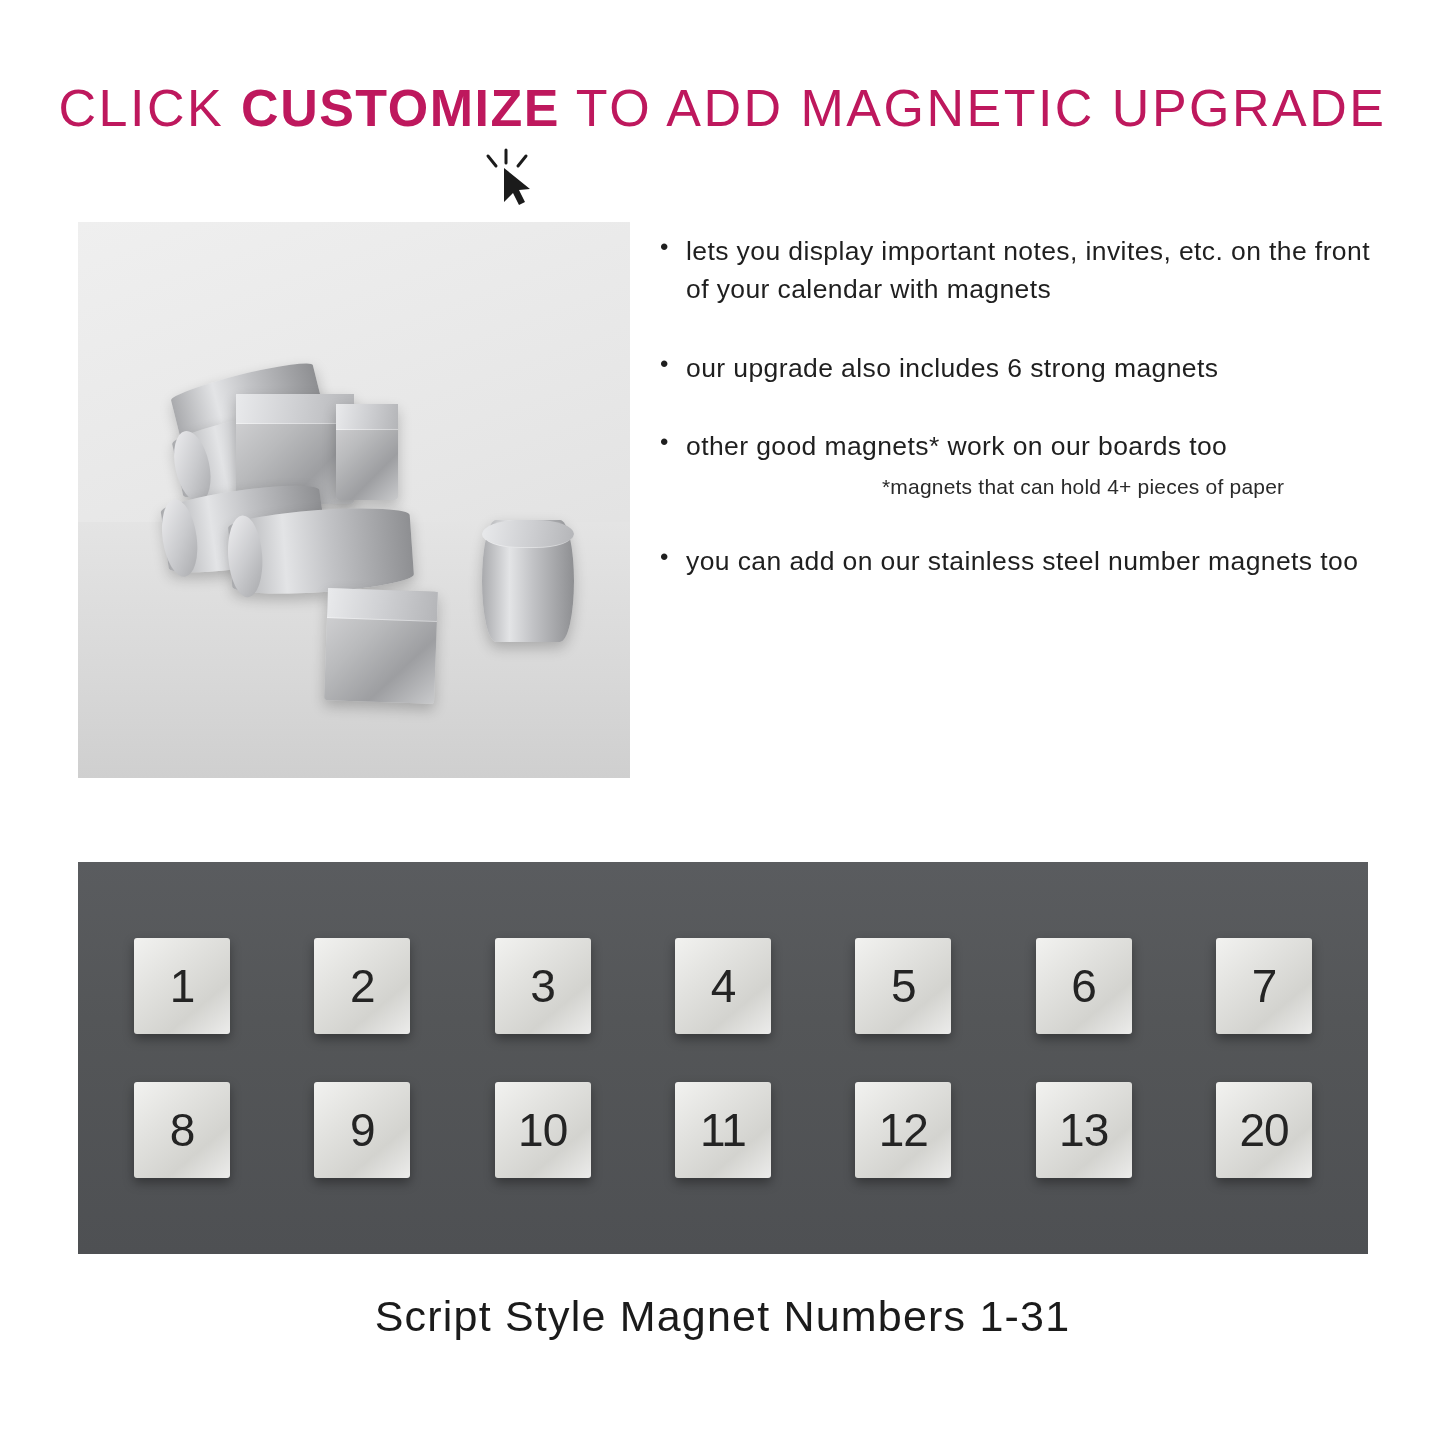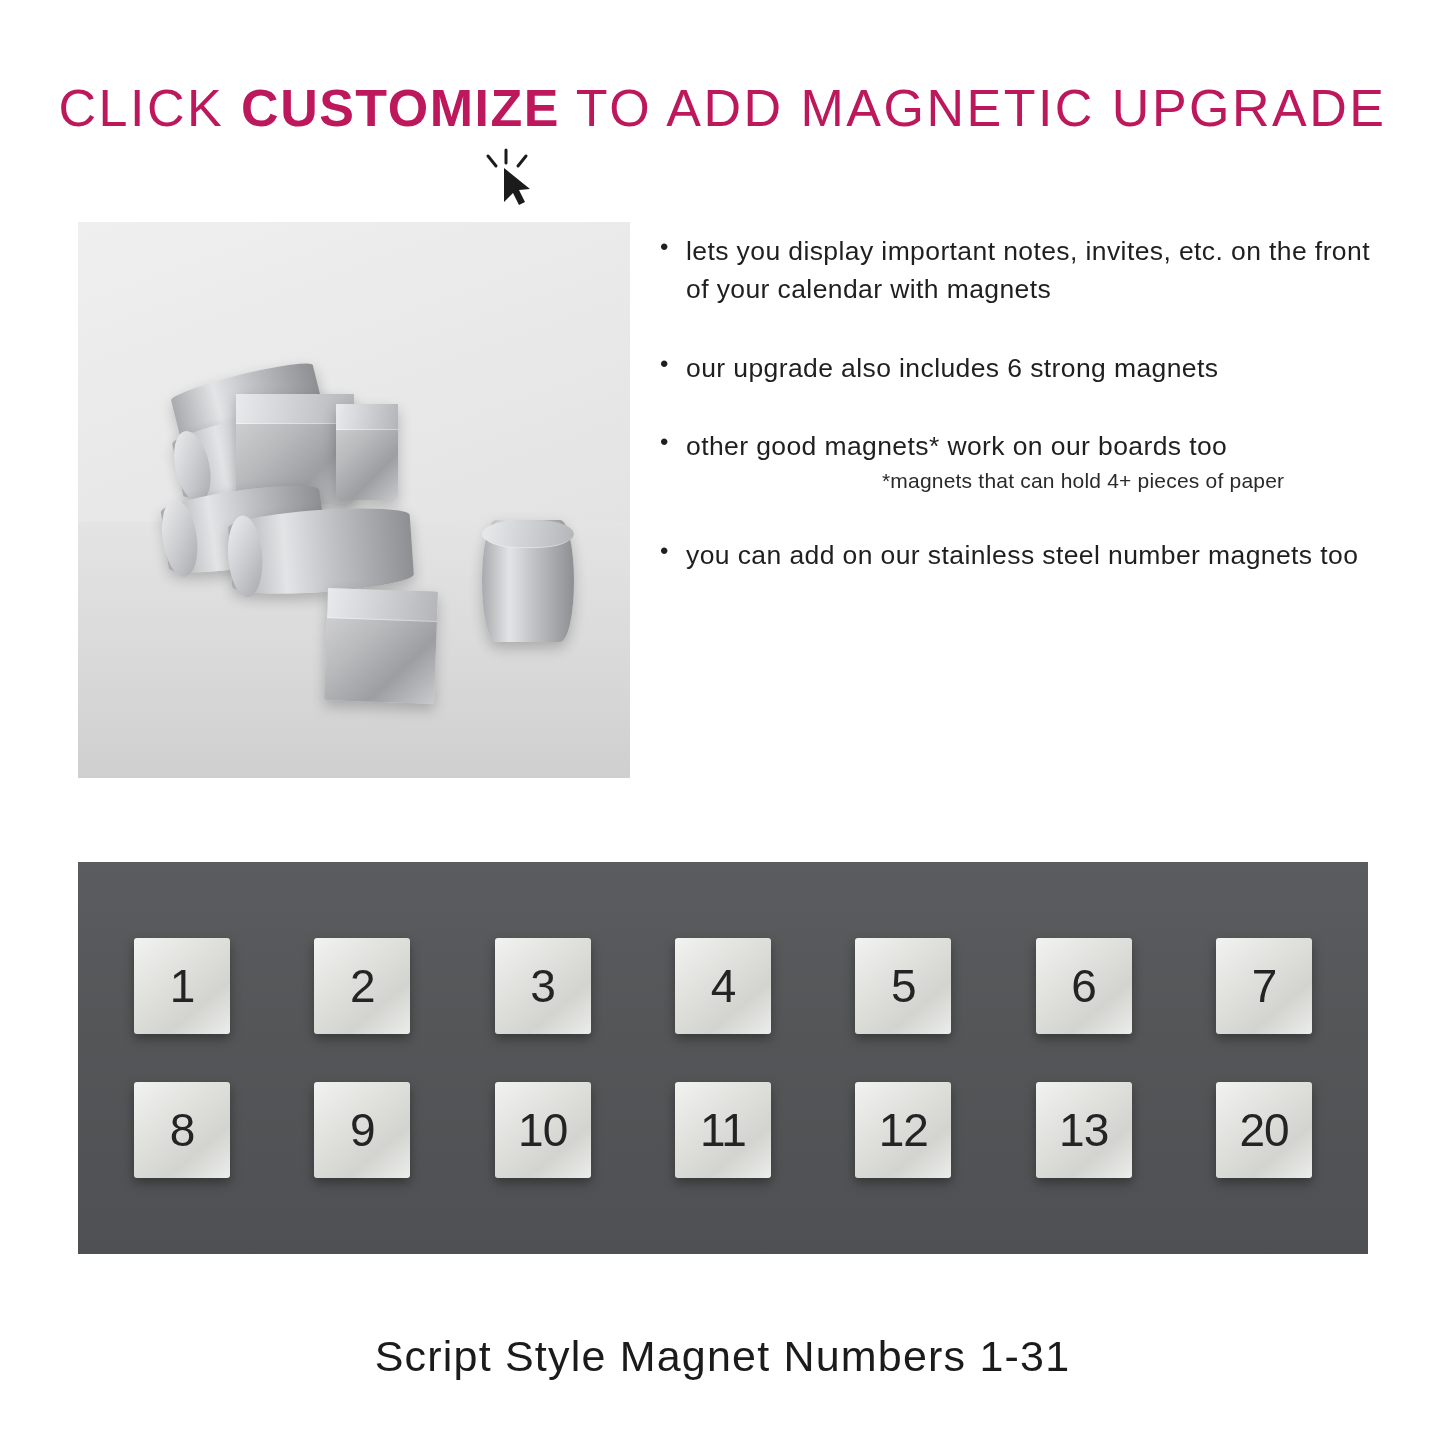--- a/index.html
+++ b/index.html
@@ -123,21 +123,21 @@
   .bullets li:before {
     content: "•";
     position: absolute;
     left: 0;
     top: -2px;
     font-size: 24px;
     color: #1f1f1f;
   }
   .footnote {
     display: block;
-    margin-top: 0;
+    margin-top: 6px;
     padding-left: 196px;
     font-size: 21px;
     letter-spacing: 0.2px;
     color: #2a2a2a;
   }
 
   
   .board {
     position: absolute;
     left: 78px;
@@ -173,21 +173,21 @@
     font-weight: 300;
     font-size: 46px;
     color: #242424;
     letter-spacing: -1px;
   }
 
   
   .caption {
     position: absolute;
     left: 0;
-    top: 1332px;
+    top: 1292px;
     width: 1445px;
     text-align: center;
     font-family: "Liberation Sans", sans-serif;
     font-weight: 300;
     font-size: 43px;
     letter-spacing: 1.2px;
     color: #1b1b1b;
   }
 </style>
 </head>

